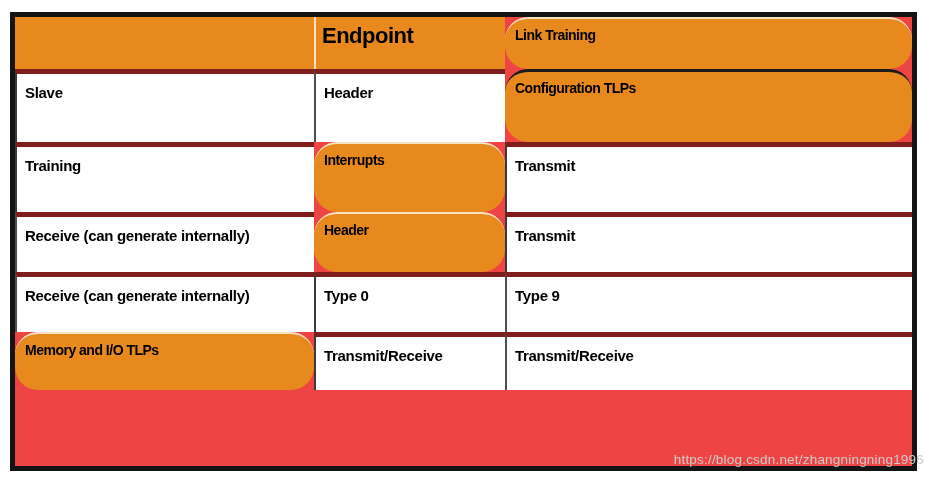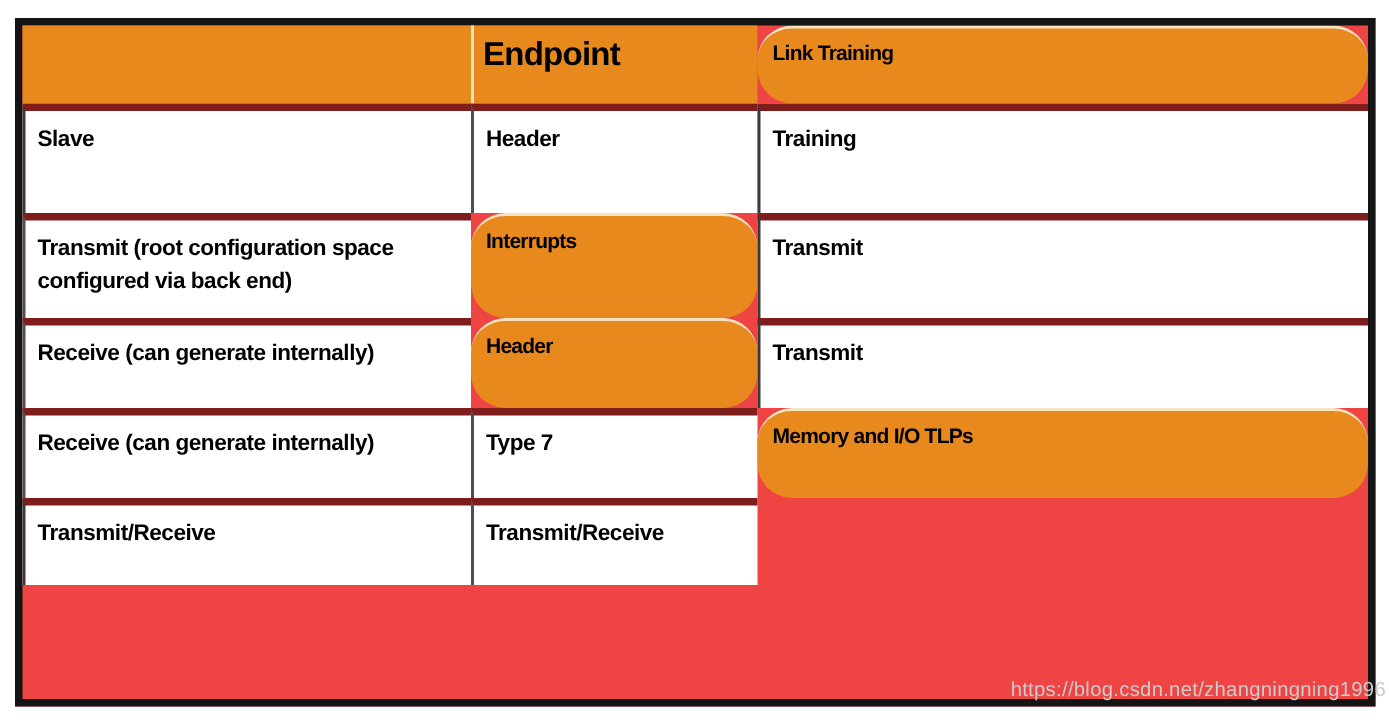--- a/index.html
+++ b/index.html
@@ -99,45 +99,46 @@
     </div>
 
     <div class="cell orange row-label">Link Training</div>
     <div class="cell value-cell c2">
       <span class="val">Slave</span>
     </div>
     <div class="cell value-cell c3">
       <span class="val">Header</span>
     </div>
 
+    <div class="cell orange row-label dark-sep">Configuration TLPs</div>
     <div class="cell value-cell c2">
       <span class="val">Training</span>
-    </div>
-    <div class="cell value-cell c3">
-      <span class="val">Transmit (root configuration space configured via back end)</span>
     </div>
 
     <div class="cell orange row-label">Interrupts</div>
     <div class="cell value-cell c2">
       <span class="val">Transmit</span>
     </div>
     <div class="cell value-cell c3">
       <span class="val">Receive (can generate internally)</span>
     </div>
 
     <div class="cell orange row-label">Header</div>
     <div class="cell value-cell c2">
       <span class="val">Transmit</span>
     </div>
     <div class="cell value-cell c3">
       <span class="val">Receive (can generate internally)</span>
     </div>
 
+    <div class="cell value-cell c2">
+      <span class="val">Type 0</span>
+    </div>
     <div class="cell value-cell c3">
-      <span class="val">Type 7</span>
+      <span class="val">Type 9</span>
     </div>
 
     <div class="cell orange row-label">Memory and I/O TLPs</div>
     <div class="cell value-cell c2">
       <span class="val">Transmit/Receive</span>
     </div>
     <div class="cell value-cell c3">
       <span class="val">Transmit/Receive</span>
     </div>
 

